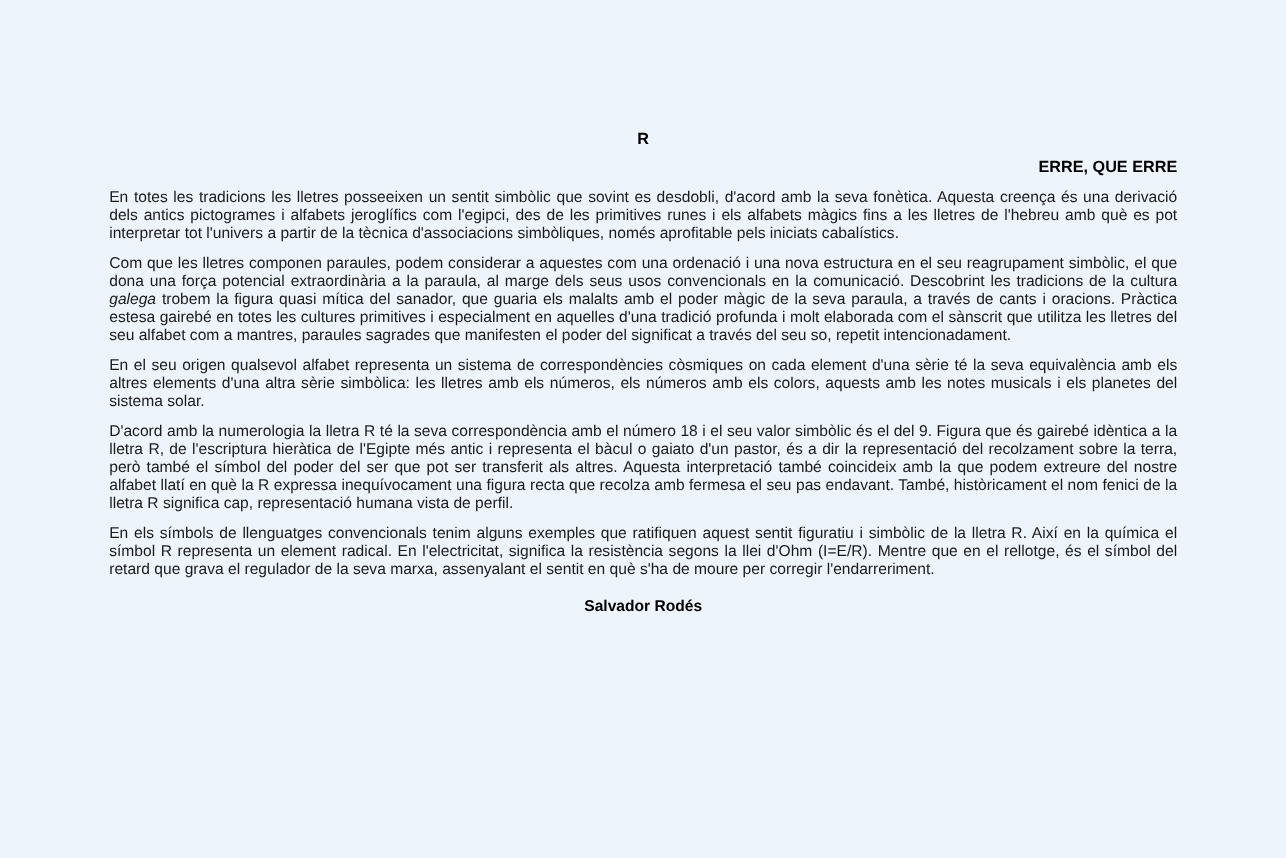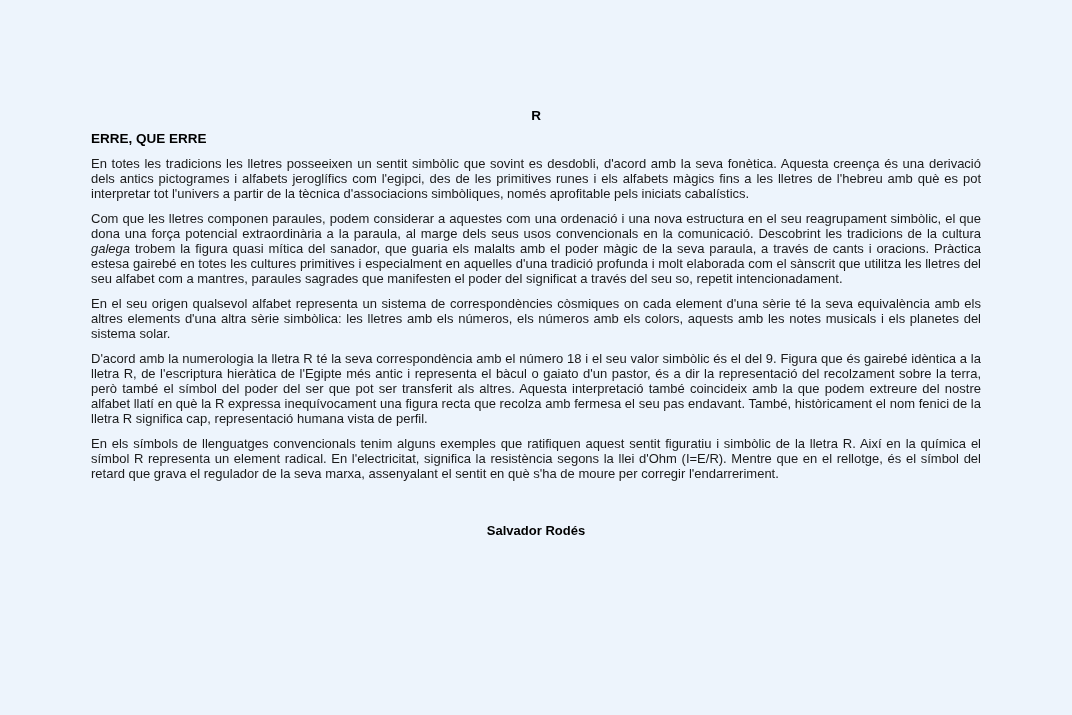--- a/index.html
+++ b/index.html
@@ -26,34 +26,34 @@
       font-weight: bold;
       font-size: 13.5px;
       color: #000000;
       margin: 0 0 8px 0;
     }
     .title {
       font-size: 13.5px;
       font-weight: bold;
       color: #000000;
       margin: 0 0 10px 0;
-      text-align: left;
+      text-align: right;
     }
     p.body-paragraph {
       margin: 0 0 10px 0;
       text-align: justify;
     }
     p.body-paragraph em {
       font-style: italic;
     }
     .signature {
       text-align: center;
       font-weight: bold;
       color: #000000;
-      margin-top: 42px;
+      margin-top: 16px;
     }
   </style>
 </head>
 <body>
 
 <div class="page">
   <div class="letter-heading">R</div>
 
   <h1 class="title">ERRE, QUE ERRE</h1>
 

